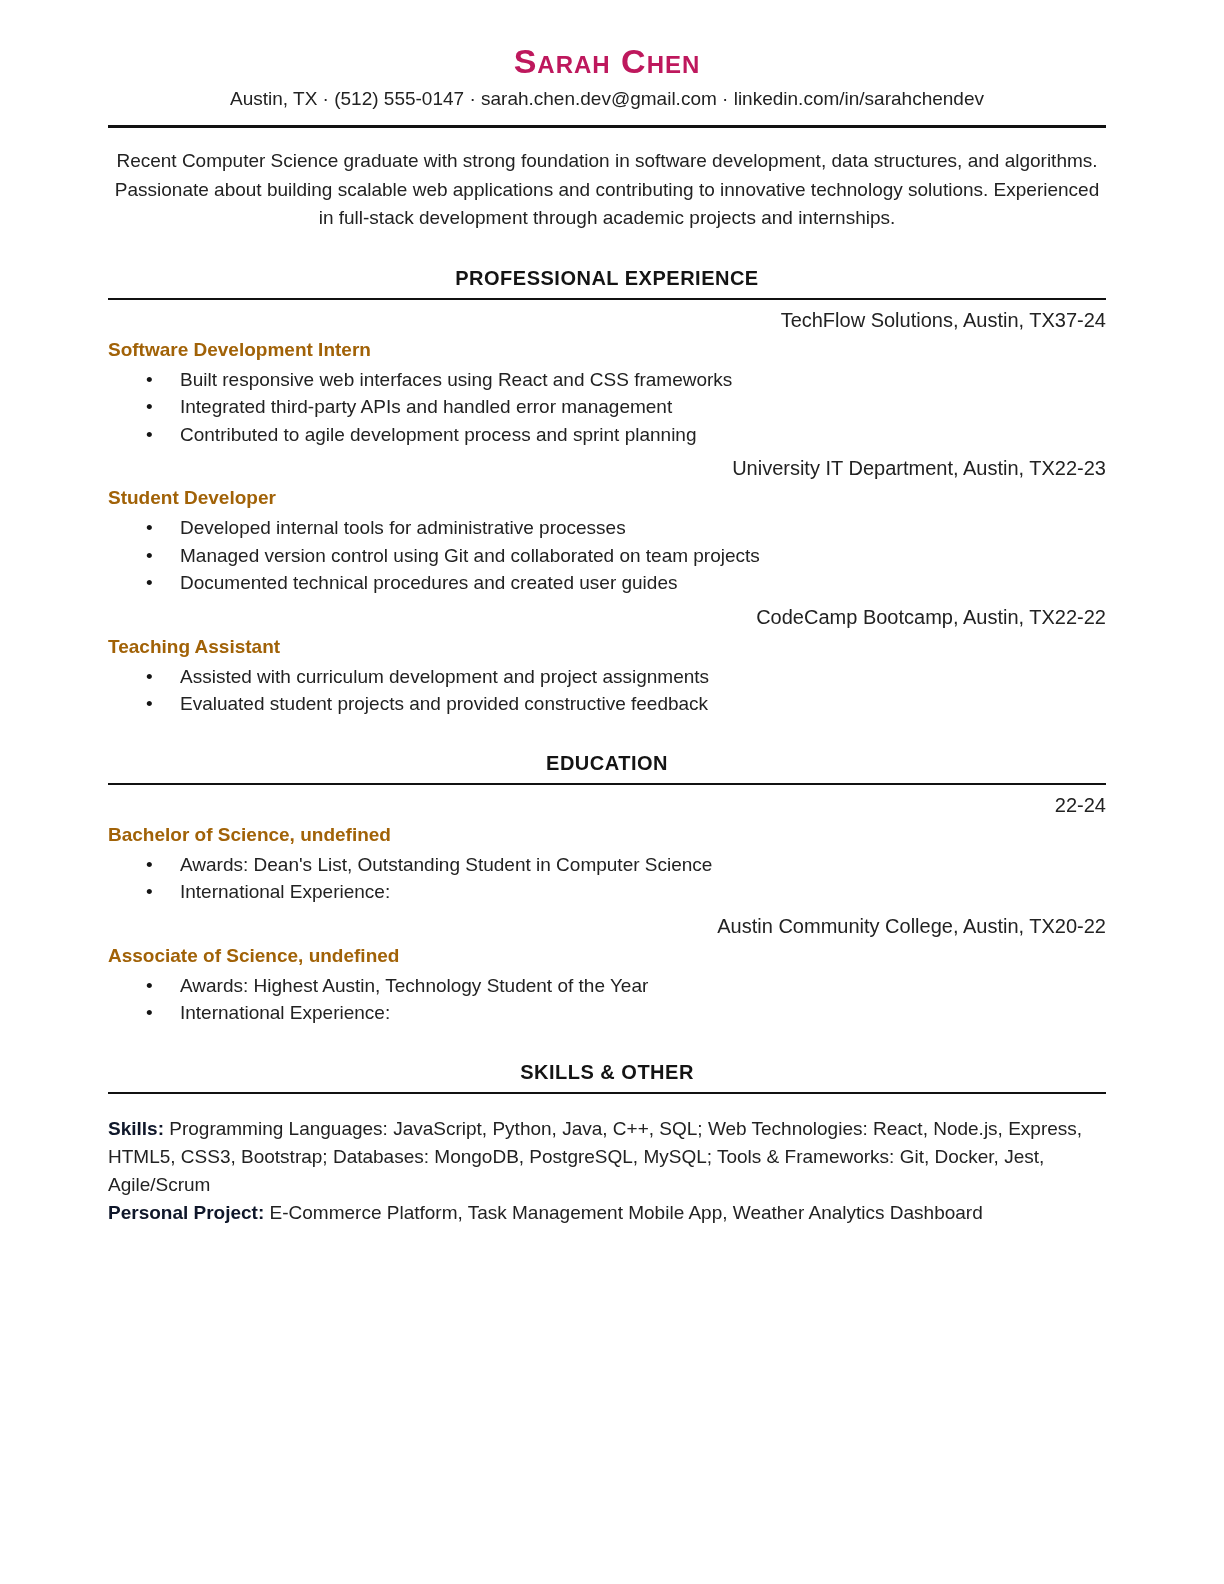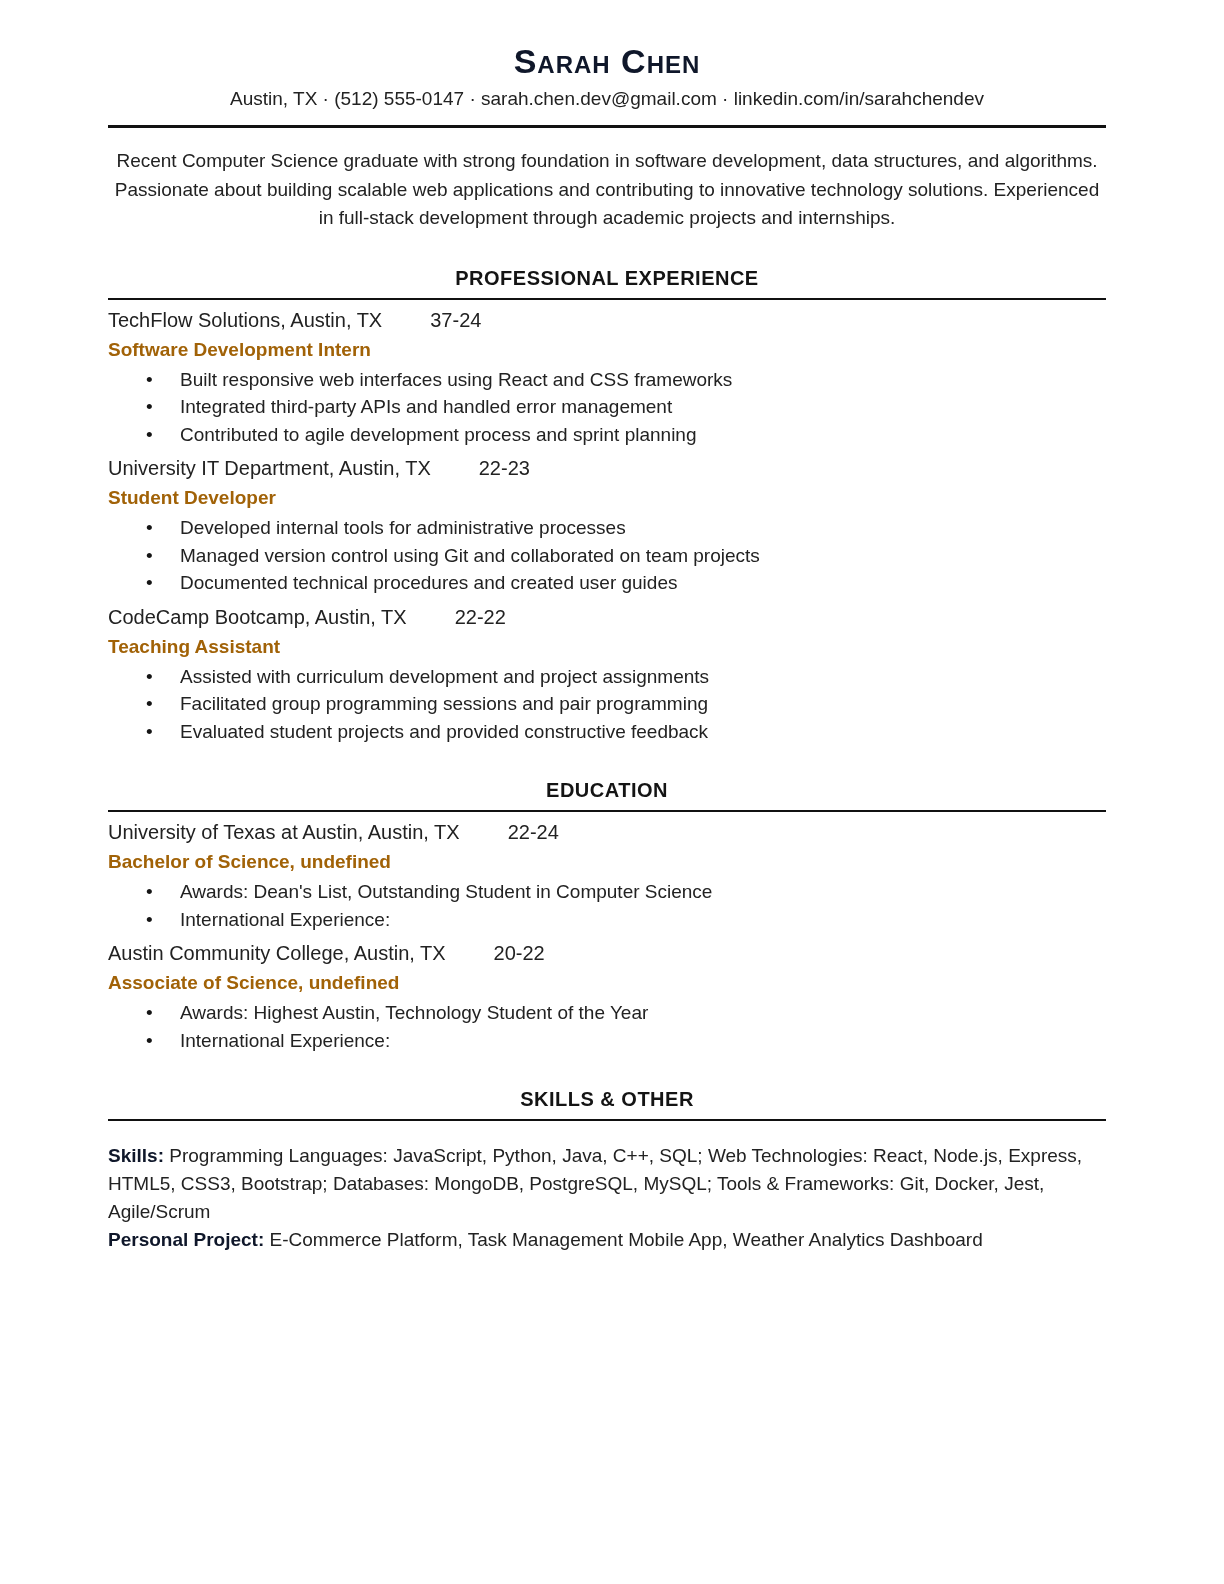--- a/index.html
+++ b/index.html
@@ -23,21 +23,21 @@
   }
   
   .name {
     margin: 0;
     text-align: center;
     font-size: 34px;
     font-weight: 700;
     font-variant: small-caps;
     letter-spacing: 1px;
     line-height: 38px;
-    color: #0f172a;
+    color: #be185d;
   }
   .contact {
     margin-top: 7px;
     text-align: center;
     font-size: 19px;
     line-height: 24px;
     color: #222;
   }
   hr.rule {
     border: none;
@@ -65,27 +65,26 @@
     margin: 8px;
     text-align: center;
     font-size: 20px;
     font-weight: 700;
     letter-spacing: 0.5px;
     line-height: 24px;
     color: #141414;
   }
   .entry-head {
     display: flex;
-    justify-content: flex-start;
+    justify-content: flex-end;
     align-items: baseline;
     margin-top: 8px;
     font-size: 20px;
     line-height: 25px;
     color: #222;
-    gap: 48px;
   }
   .entry-dates {
     font-size: 20px;
     color: #222;
     white-space: nowrap;
   }
   .entry-role {
     margin-top: 5px;
     font-size: 19px;
     font-weight: 700;
@@ -168,33 +167,31 @@
     </div>
 
     <div class="entry">
       <div class="entry-head">
         <span class="entry-org">CodeCamp Bootcamp, Austin, TX</span>
         <span class="entry-dates">22-22</span>
       </div>
       <div class="entry-role">Teaching Assistant</div>
       <ul class="bullets">
         <li>Assisted with curriculum development and project assignments</li>
-        <li>Facilitated group programming sessions and pair programming</li>
         <li>Evaluated student projects and provided constructive feedback</li>
       </ul>
     </div>
   </section>
 
   <section class="section">
     <h2 class="section-title">EDUCATION</h2>
     <hr class="rule-thin">
 
     <div class="entry">
       <div class="entry-head">
-        <span class="entry-org">University of Texas at Austin, Austin, TX</span>
         <span class="entry-dates">22-24</span>
       </div>
       <div class="entry-role">Bachelor of Science, undefined</div>
       <ul class="bullets">
         <li>Awards: Dean's List, Outstanding Student in Computer Science</li>
         <li>International Experience:</li>
       </ul>
     </div>
 
     <div class="entry">

